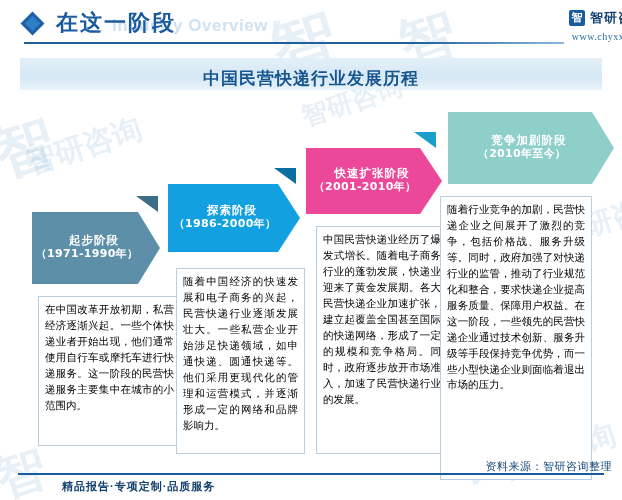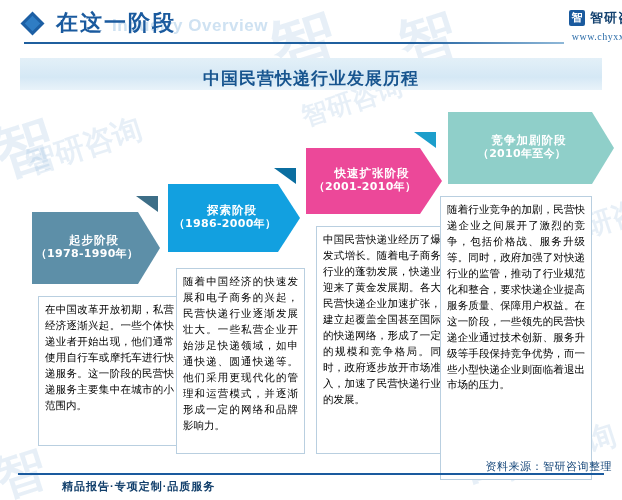--- a/index.html
+++ b/index.html
@@ -237,21 +237,21 @@
 </div>
 
 <div class="title-band">
   <div class="title-band-text">中国民营快递行业发展历程</div>
 </div>
 
 <div class="notch" style="left:136px; top:196px; border-left:22px solid transparent; border-top:16px solid #3d6e87;"></div>
 <div class="stage chev" style="left:32px; top:212px; width:128px; height:72px; background:#5d8fa8;">
   <div class="st-inner">
     <div class="st-name">起步阶段</div>
-    <div class="st-years">（1978-1990年）</div>
+    <div class="st-years">（1971-1990年）</div>
   </div>
 </div>
 <div class="card" style="left:38px; top:296px; width:143px; height:150px;">在中国改革开放初期，私营经济逐渐兴起。一些个体快递业者开始出现，他们通常使用自行车或摩托车进行快递服务。这一阶段的民营快递服务主要集中在城市的小范围内。</div>
 
 <div class="notch" style="left:274px; top:168px; border-left:22px solid transparent; border-top:16px solid #0b6ea0;"></div>
 <div class="stage chev" style="left:168px; top:184px; width:132px; height:68px; background:#12a0e0;">
   <div class="st-inner">
     <div class="st-name">探索阶段</div>
     <div class="st-years">（1986-2000年）</div>
   </div>

